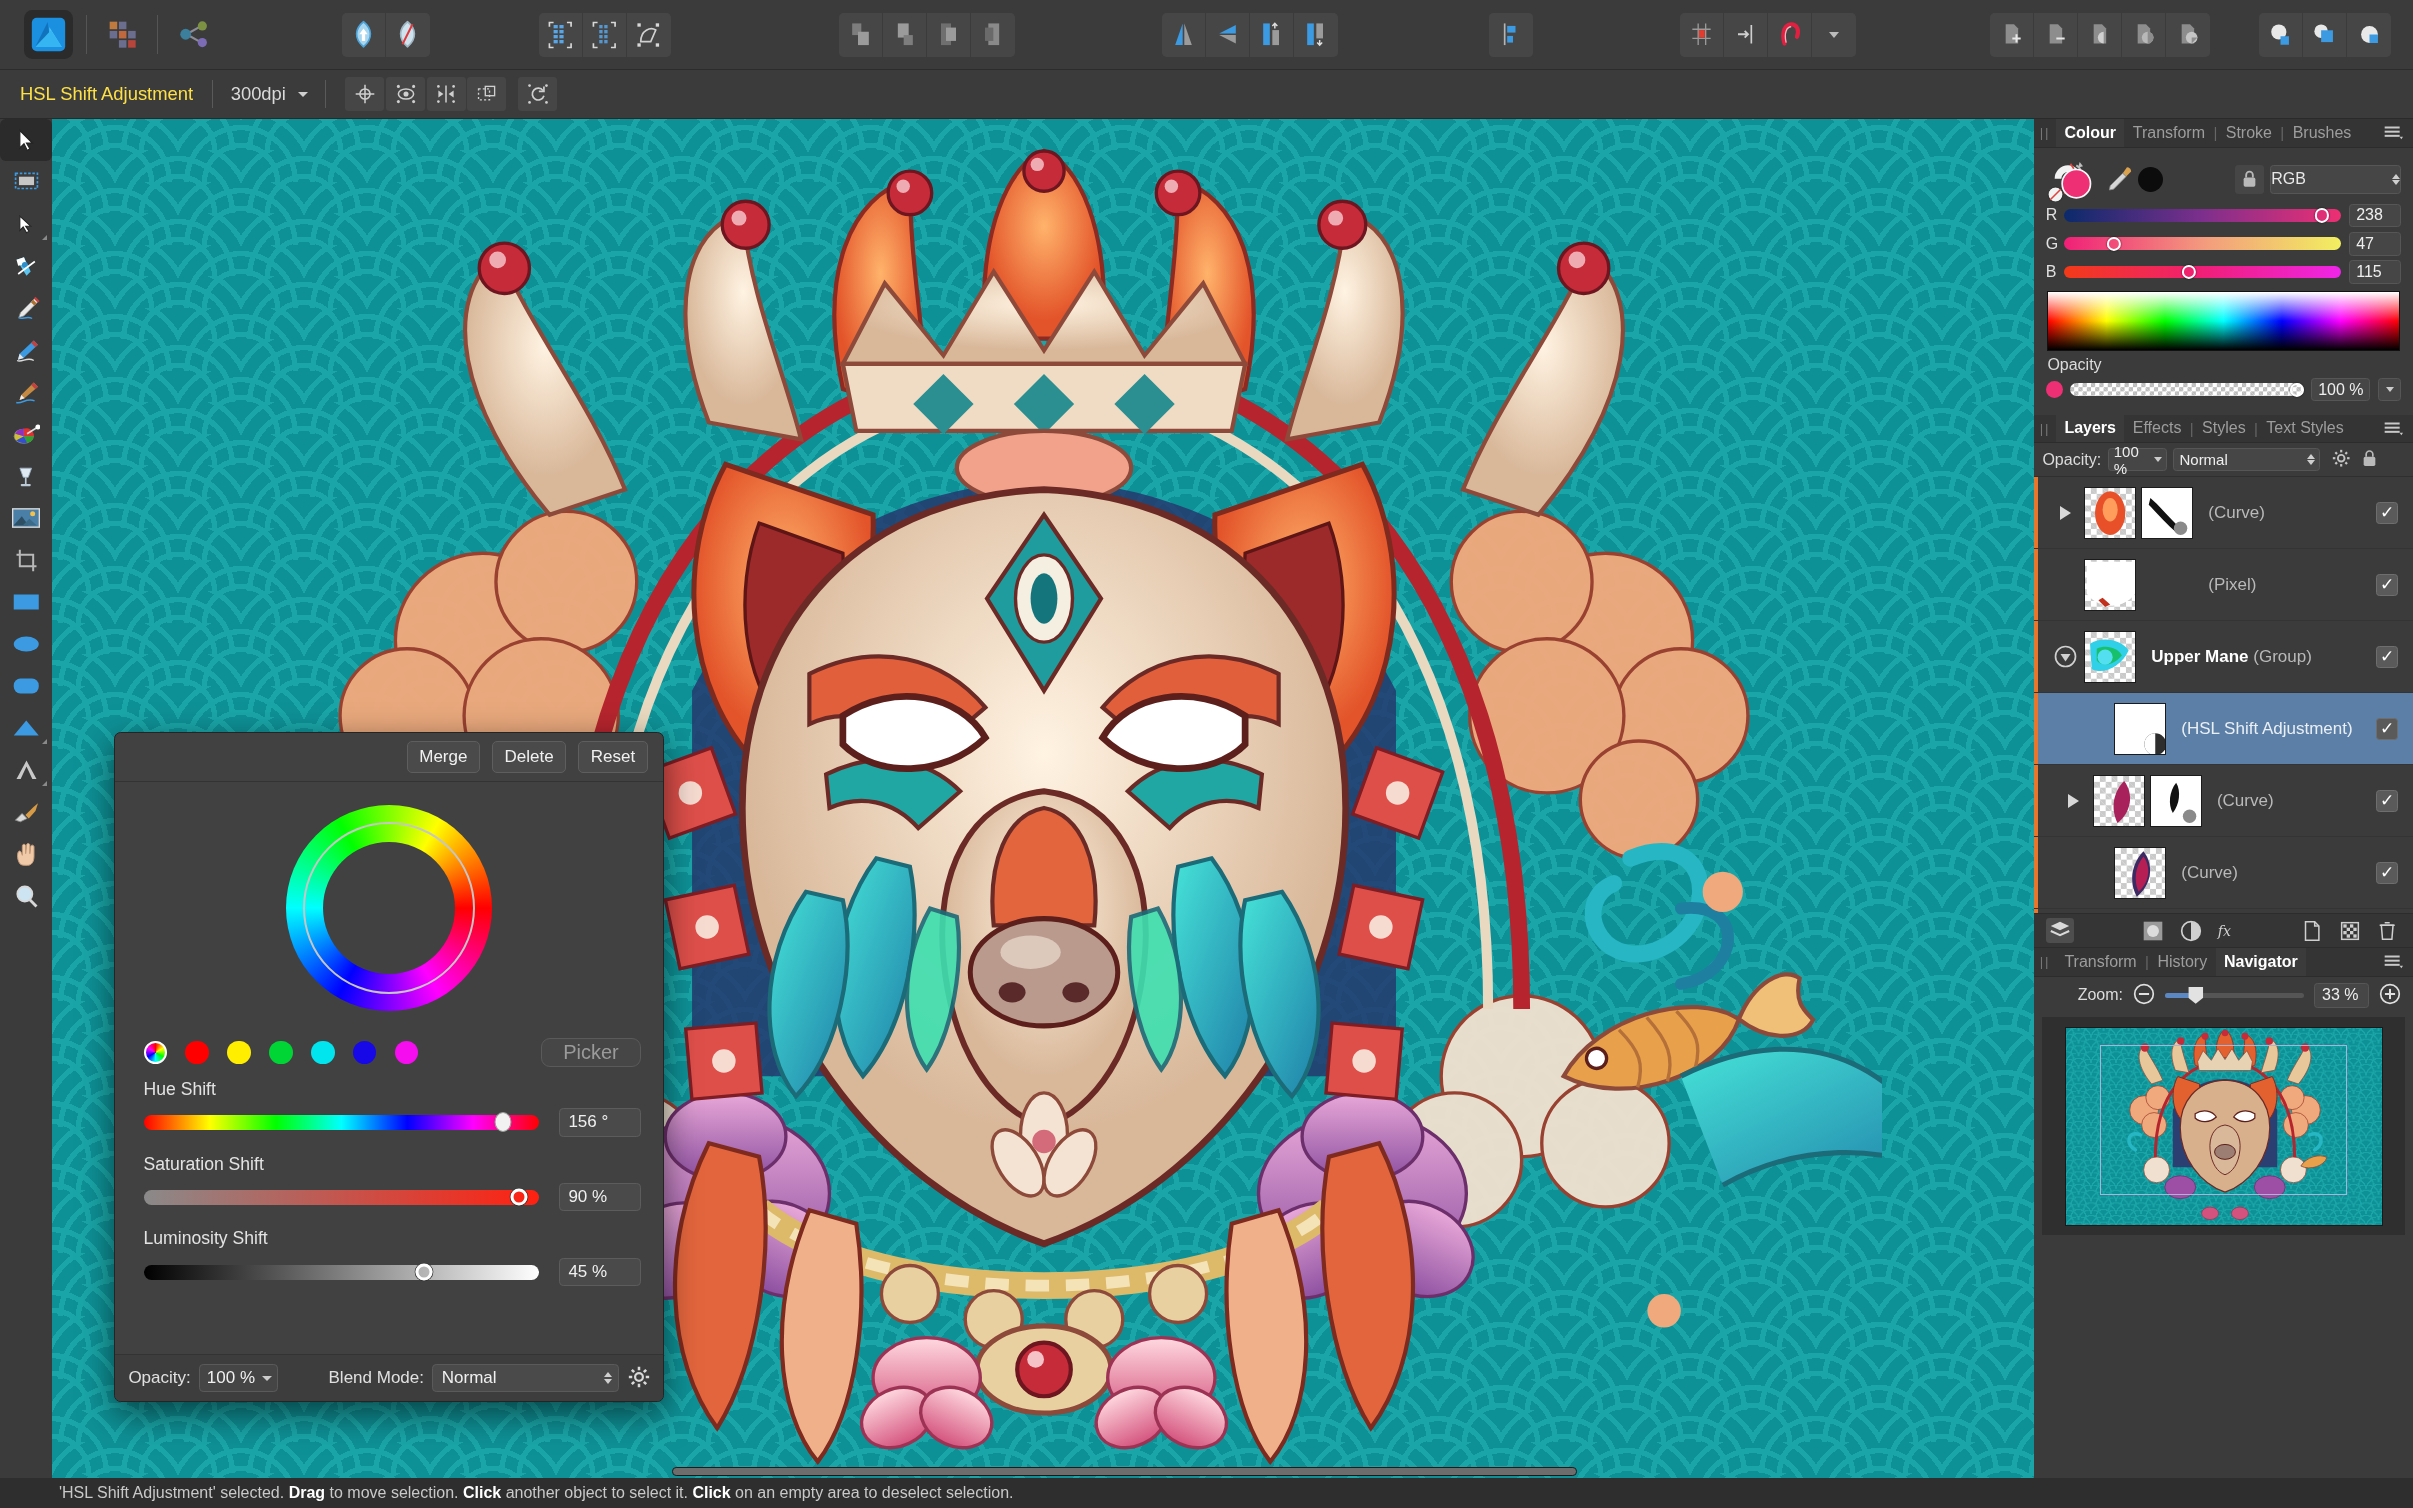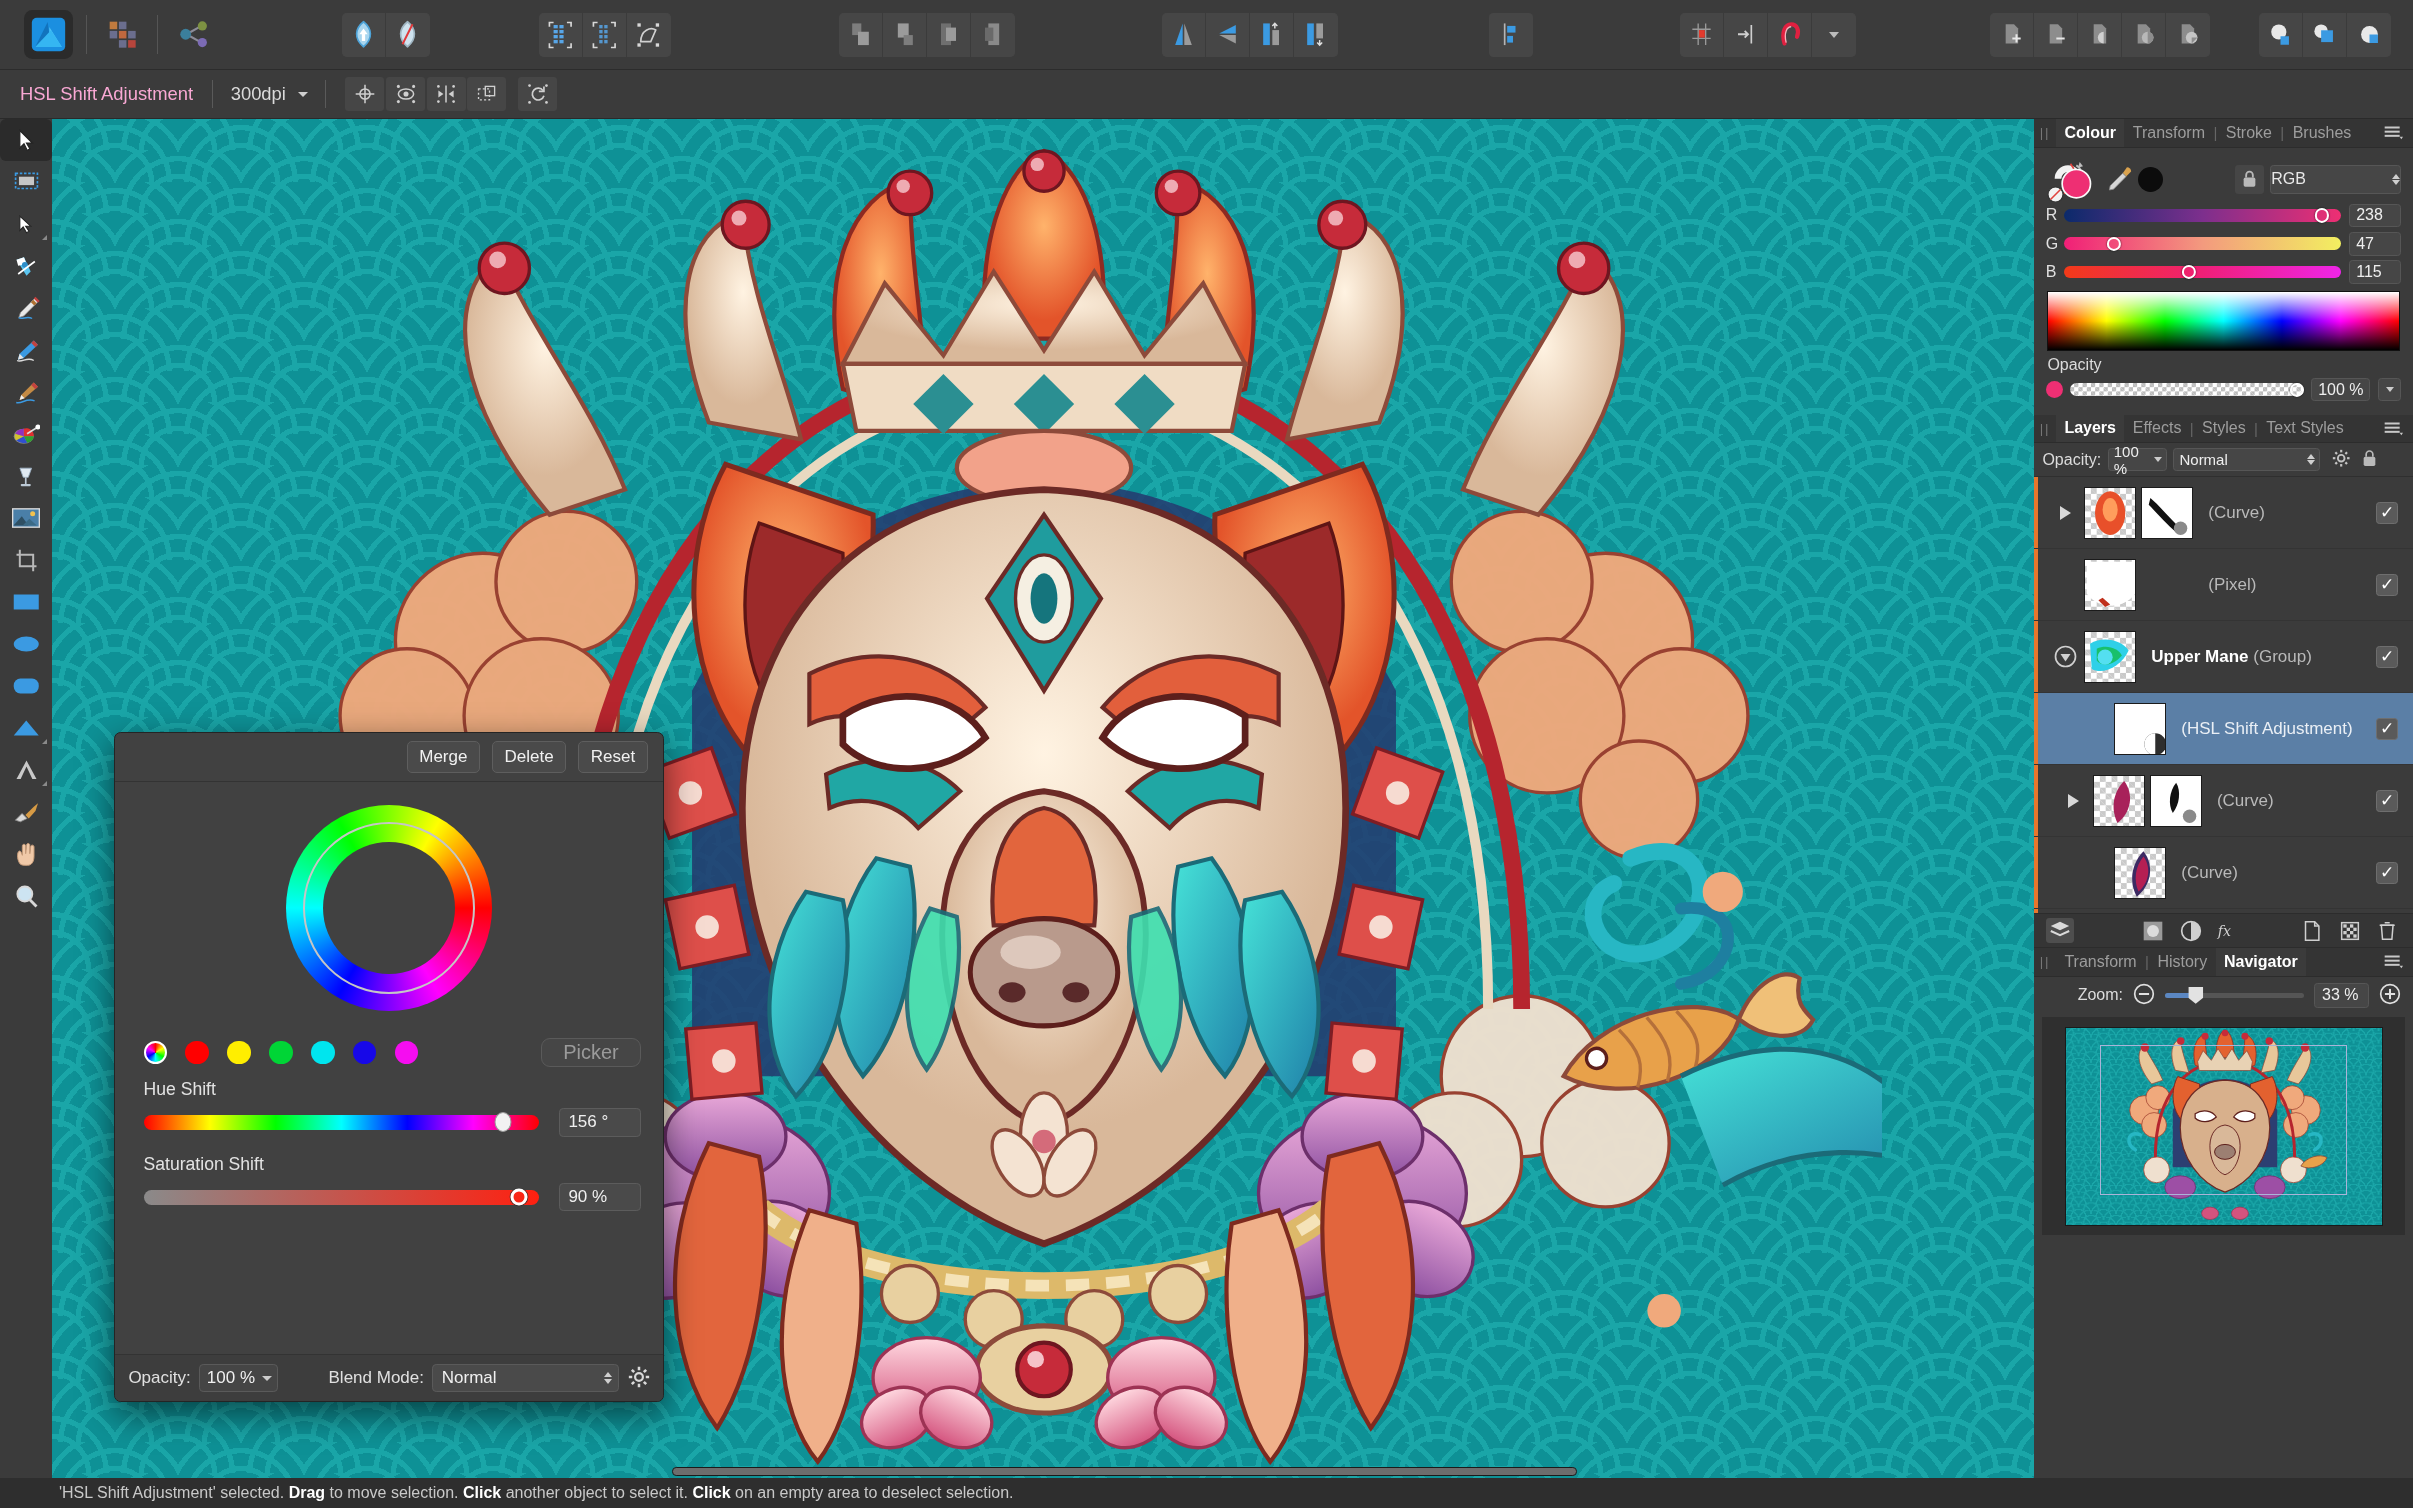--- a/index.html
+++ b/index.html
@@ -35,21 +35,21 @@
     display:flex;align-items:center;justify-content:center; margin-left:23.5px;
   }
 
   
   #contextbar {
     position:absolute; left:0; top:70px; width:2413px; height:49px;
     background:#3b3b3b; border-bottom:0.8px solid #2a2a2a;
     display:flex; align-items:center; padding-left:20px; gap:0px;
   }
   #contextbar .ctx-label {
-    color:#f9a8d4; font-size:18.4px; padding-right:18.4px;
+    color:#fde047; font-size:18.4px; padding-right:18.4px;
   }
   #contextbar .ctx-sep { width:0.8px;height:28.5px;background:#5a5a5a; }
   .ctx-dpi { color:#dadada; font-size:18.4px; padding:0 11.7px 0 18.4px; }
   .ctx-caret { width:0;height:0;border-left:5px solid transparent;border-right:5px solid transparent;border-top:5.9px solid #cfcfcf; }
   .ctx-btn {
     width:39px;height:34px;background:#464646;border-radius:3.4px;
     display:flex;align-items:center;justify-content:center;
   }
   .ctx-seg { display:flex; gap:1.7px; margin-left:20px; }
 
@@ -1472,20 +1472,29 @@
   <div class="field" style="padding-top:17px">
     <div class="flabel">Saturation Shift</div>
     <div class="frow">
       <div class="ftrack" style="background:linear-gradient(to right,#8a8a8a,#ff2010)">
         <div class="fknob ring" style="left:95%"></div>
       </div>
       <div class="fval">90 %</div>
     </div>
   </div>
 
+  <div class="field" style="padding-top:17px">
+    <div class="flabel">Luminosity Shift</div>
+    <div class="frow">
+      <div class="ftrack" style="background:linear-gradient(to right,#000000,#ffffff)">
+        <div class="fknob ring" style="left:71%"></div>
+      </div>
+      <div class="fval">45 %</div>
+    </div>
+  </div>
 
   <div class="footer">
     <div class="flbl">Opacity:</div>
     <div class="opbox">
       <span>100 %</span>
       <span class="opcaret"></span>
     </div>
     <div class="flbl" style="margin-left:42px">Blend Mode:</div>
     <div class="blendbox">
       <span>Normal</span>

